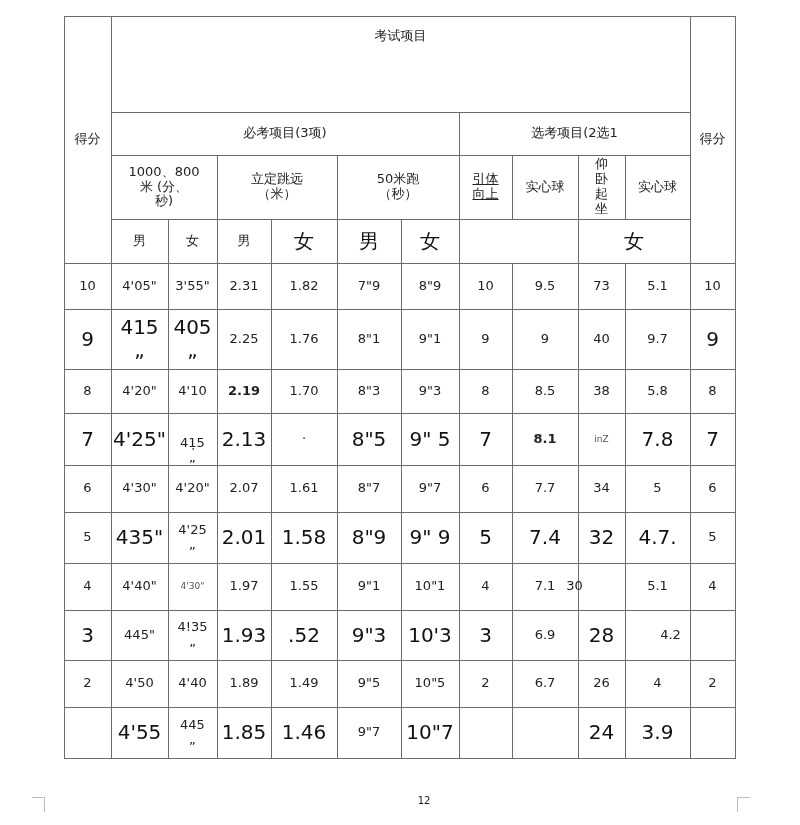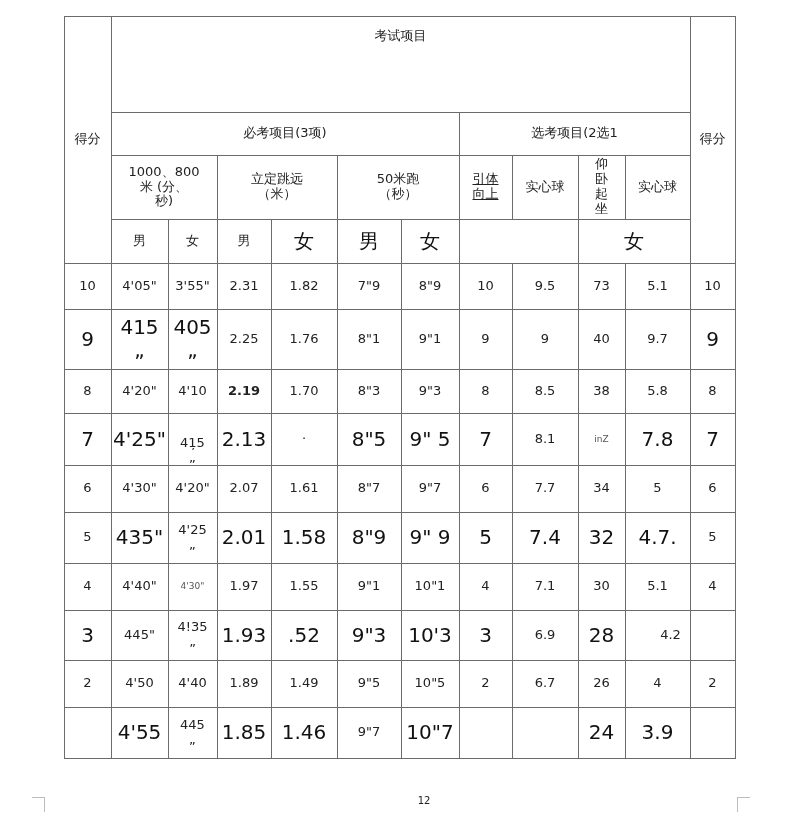--- a/index.html
+++ b/index.html
@@ -118,21 +118,21 @@
     <div class="cell v" style="left: 690px; top: 369px; width: 45px; height: 44px;">8</div>
     <div class="cell big" style="left: 64px; top: 413px; width: 47px; height: 52px;">7</div>
     <div class="cell big" style="left: 111px; top: 413px; width: 57px; height: 52px;">4'25"</div>
     <div class="cell v" style="left: 168px; top: 413px; width: 49px; height: 52px; margin-top: 12px;">41̦5
 „</div>
     <div class="cell big" style="left: 217px; top: 413px; width: 54px; height: 52px;">2.13</div>
     <div class="cell v" style="left: 271px; top: 413px; width: 66px; height: 52px;">·</div>
     <div class="cell big" style="left: 337px; top: 413px; width: 64px; height: 52px;">8"5</div>
     <div class="cell big" style="left: 401px; top: 413px; width: 58px; height: 52px;">9"  5</div>
     <div class="cell big" style="left: 459px; top: 413px; width: 53px; height: 52px;">7</div>
-    <div class="cell v" style="left: 512px; top: 413px; width: 66px; height: 52px;">8.1</div>
+    <div class="cell v" style="left: 512px; top: 413px; width: 66px; height: 52px; font-weight: bold;">8.1</div>
     <div class="cell tiny" style="left: 578px; top: 413px; width: 47px; height: 52px;">inZ</div>
     <div class="cell big" style="left: 625px; top: 413px; width: 65px; height: 52px;">7.8</div>
     <div class="cell big" style="left: 690px; top: 413px; width: 45px; height: 52px;">7</div>
     <div class="cell v" style="left: 64px; top: 465px; width: 47px; height: 47px;">6</div>
     <div class="cell v" style="left: 111px; top: 465px; width: 57px; height: 47px;">4'30"</div>
     <div class="cell v" style="left: 168px; top: 465px; width: 49px; height: 47px;">4'20"</div>
     <div class="cell v" style="left: 217px; top: 465px; width: 54px; height: 47px;">2.07</div>
     <div class="cell v" style="left: 271px; top: 465px; width: 66px; height: 47px;">1.61</div>
     <div class="cell v" style="left: 337px; top: 465px; width: 64px; height: 47px;">8"7</div>
     <div class="cell v" style="left: 401px; top: 465px; width: 58px; height: 47px;">9"7</div>
@@ -156,21 +156,21 @@
     <div class="cell v" style="left: 690px; top: 512px; width: 45px; height: 51px;">5</div>
     <div class="cell v" style="left: 64px; top: 563px; width: 47px; height: 47px;">4</div>
     <div class="cell v" style="left: 111px; top: 563px; width: 57px; height: 47px;">4'40"</div>
     <div class="cell tiny" style="left: 168px; top: 563px; width: 49px; height: 47px;">4'30"</div>
     <div class="cell v" style="left: 217px; top: 563px; width: 54px; height: 47px;">1.97</div>
     <div class="cell v" style="left: 271px; top: 563px; width: 66px; height: 47px;">1.55</div>
     <div class="cell v" style="left: 337px; top: 563px; width: 64px; height: 47px;">9"1</div>
     <div class="cell v" style="left: 401px; top: 563px; width: 58px; height: 47px;">10"1</div>
     <div class="cell v" style="left: 459px; top: 563px; width: 53px; height: 47px;">4</div>
     <div class="cell v" style="left: 512px; top: 563px; width: 66px; height: 47px;">7.1</div>
-    <div class="cell v" style="left: 578px; top: 563px; width: 47px; height: 47px;">30</div>
+    <div class="cell v" style="left: 551px; top: 563px; width: 47px; height: 47px;">30</div>
     <div class="cell v" style="left: 625px; top: 563px; width: 65px; height: 47px;">5.1</div>
     <div class="cell v" style="left: 690px; top: 563px; width: 45px; height: 47px;">4</div>
     <div class="cell big" style="left: 64px; top: 610px; width: 47px; height: 50px;">3</div>
     <div class="cell v" style="left: 111px; top: 610px; width: 57px; height: 50px;">445"</div>
     <div class="cell v" style="left: 168px; top: 610px; width: 49px; height: 50px;">4!35
 „</div>
     <div class="cell big" style="left: 217px; top: 610px; width: 54px; height: 50px;">1.93</div>
     <div class="cell big" style="left: 271px; top: 610px; width: 66px; height: 50px;">.52</div>
     <div class="cell big" style="left: 337px; top: 610px; width: 64px; height: 50px;">9"3</div>
     <div class="cell big" style="left: 401px; top: 610px; width: 58px; height: 50px;">10'3</div>

